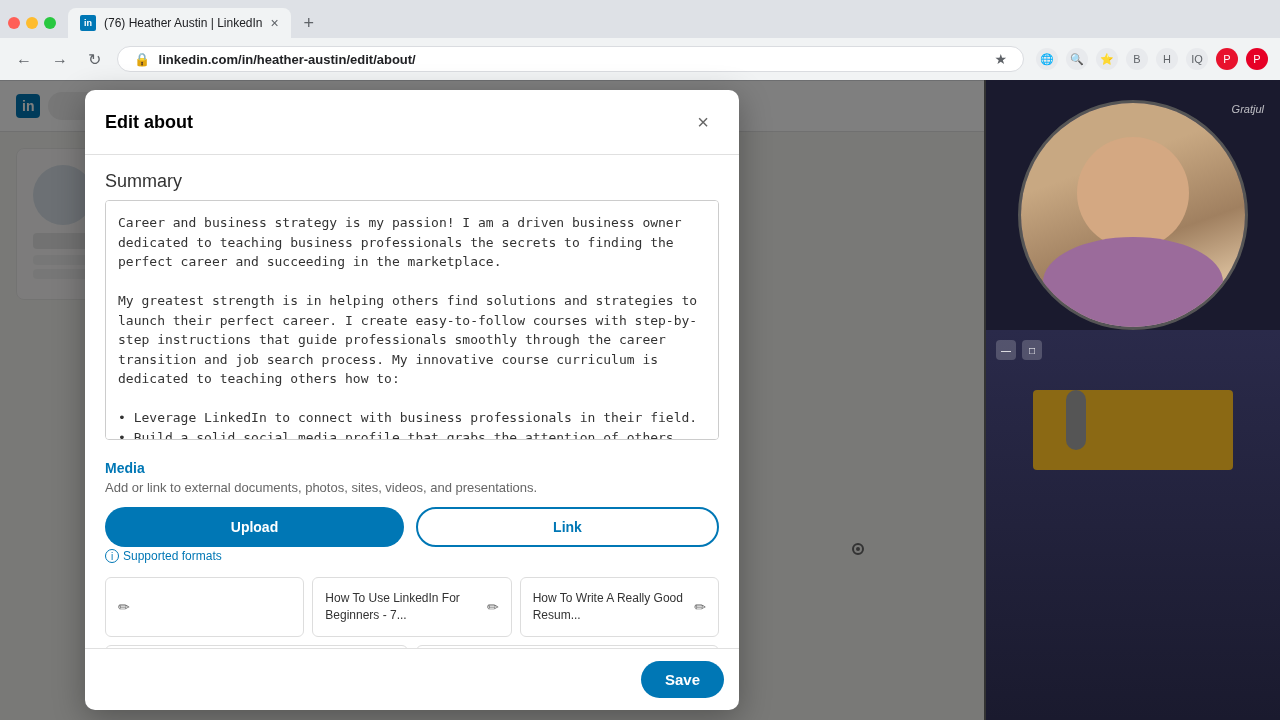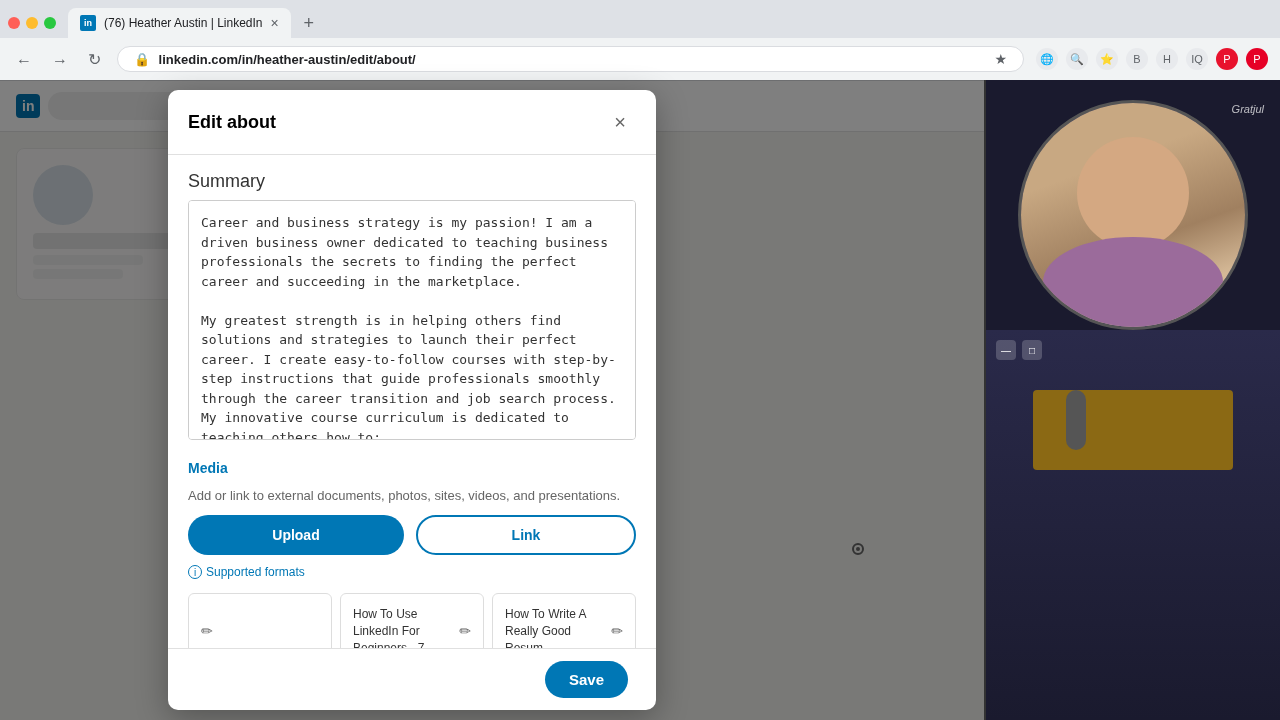--- a/index.html
+++ b/index.html
@@ -204,21 +204,21 @@
       display: flex;
       align-items: flex-start;
       justify-content: center;
       padding-top: 10px;
       z-index: 20;
     }
 
     .modal {
       background: white;
       border-radius: 10px;
-      width: 488px;
+      width: 654px;
       max-height: 620px;
       box-shadow: 0 8px 32px rgba(0,0,0,0.3);
       display: flex;
       flex-direction: column;
       position: relative;
       left: -80px;
     }
 
     .modal-header {
       display: flex;
@@ -270,33 +270,33 @@
       outline: none;
     }
 
     .media-section {
       margin-top: 16px;
     }
     .media-label {
       color: #0077b5;
       font-size: 14px;
       font-weight: 600;
-      margin-bottom: 12px;
+      margin-bottom: 4px;
       cursor: pointer;
     }
     .media-desc {
       font-size: 13px;
       color: #666;
       margin-bottom: 12px;
     }
 
     .media-buttons {
       display: flex;
       gap: 12px;
-      margin-bottom: 10px;
+      margin-bottom: 2px;
     }
     .btn-upload {
       flex: 1;
       background: #0077b5;
       color: white;
       border: none;
       border-radius: 20px;
       padding: 10px;
       font-size: 14px;
       font-weight: 600;
@@ -365,21 +365,21 @@
     .edit-icon {
       color: #666;
       font-size: 14px;
       cursor: pointer;
       flex-shrink: 0;
     }
 
     .modal-footer {
       display: flex;
       justify-content: flex-end;
-      padding: 12px 28px;
+      padding: 12px 15px;
       border-top: 1px solid #e0e0e0;
     }
     .btn-save {
       background: #0077b5;
       color: white;
       border: none;
       border-radius: 20px;
       padding: 10px 24px;
       font-size: 15px;
       font-weight: 600;

